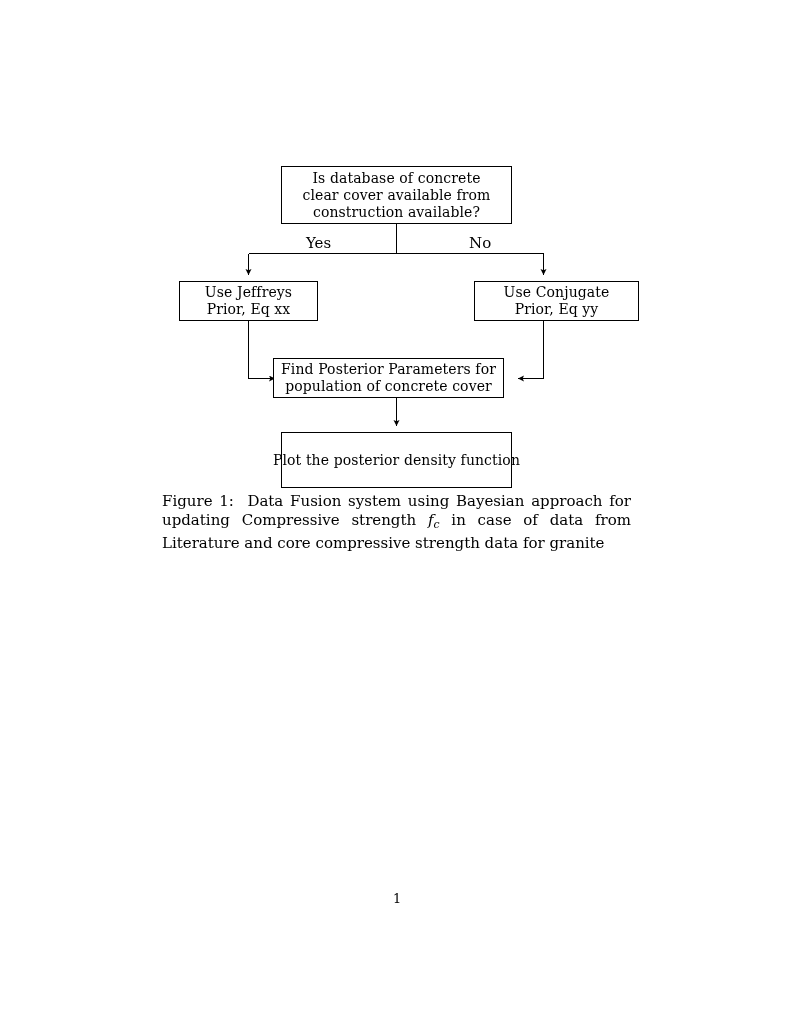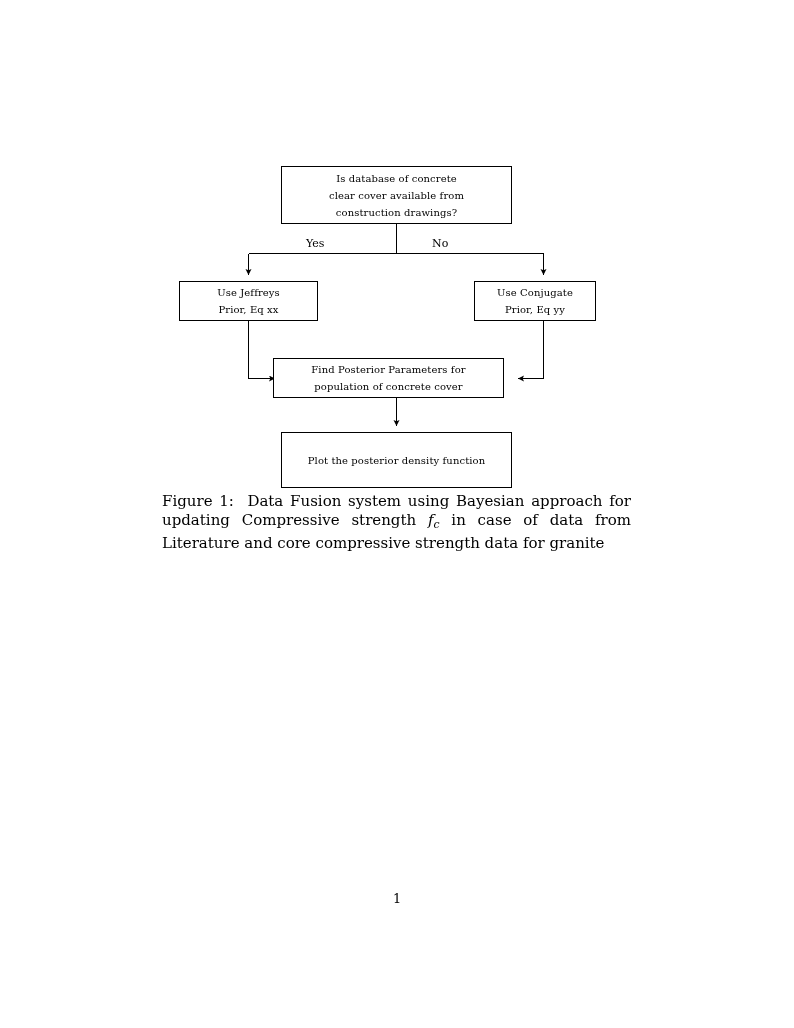--- a/index.html
+++ b/index.html
@@ -47,21 +47,21 @@
   .node {
     position: absolute;
     box-sizing: border-box;
     border: 1px solid #000000;
     background: #ffffff;
     display: flex;
     flex-direction: column;
     align-items: center;
     justify-content: center;
     text-align: center;
-    font-size: 10px;
+    font-size: 14px;
     line-height: 17px;
     letter-spacing: 0.1px;
     white-space: nowrap;
   }
   .node .line { display: block; }
 
   #node-question {
     left: 281px;
     top: 166px;
     width: 231px;
@@ -69,45 +69,45 @@
   }
   #node-jeffreys {
     left: 179px;
     top: 281px;
     width: 139px;
     height: 40px;
   }
   #node-conjugate {
     left: 474px;
     top: 281px;
-    width: 122px;
+    width: 165px;
     height: 40px;
   }
   #node-posterior {
     left: 273px;
     top: 358px;
     width: 231px;
     height: 40px;
   }
   #node-plot {
     left: 281px;
     top: 432px;
     width: 231px;
     height: 56px;
   }
 
   
   .edge-label {
     position: absolute;
-    font-size: 11px;
+    font-size: 15px;
     line-height: 15px;
     white-space: nowrap;
   }
   #label-yes { left: 306px; top: 236px; }
-  #label-no  { left: 432px; top: 236px; text-align: center; }
+  #label-no  { left: 469px; top: 236px; text-align: center; }
 
   
   #caption {
     position: absolute;
     left: 162px;
     top: 492px;
     width: 469px;
     font-size: 15px;
     line-height: 19.2px;
     text-align: justify;
@@ -161,21 +161,21 @@
 
         <path d="M543.5,321 L543.5,378.5 L518,378.5" marker-end="url(#arrowhead)"></path>
 
         <path d="M396.5,398 L396.5,426" marker-end="url(#arrowhead)"></path>
       </g>
     </svg>
 
     <div class="node" id="node-question">
       <span class="line">Is database of concrete</span>
       <span class="line">clear cover available from</span>
-      <span class="line">construction drawings?</span>
+      <span class="line">construction available?</span>
     </div>
 
     <div class="node" id="node-jeffreys">
       <span class="line">Use Jeffreys</span>
       <span class="line">Prior, Eq xx</span>
     </div>
 
     <div class="node" id="node-conjugate">
       <span class="line">Use Conjugate</span>
       <span class="line">Prior, Eq yy</span>

